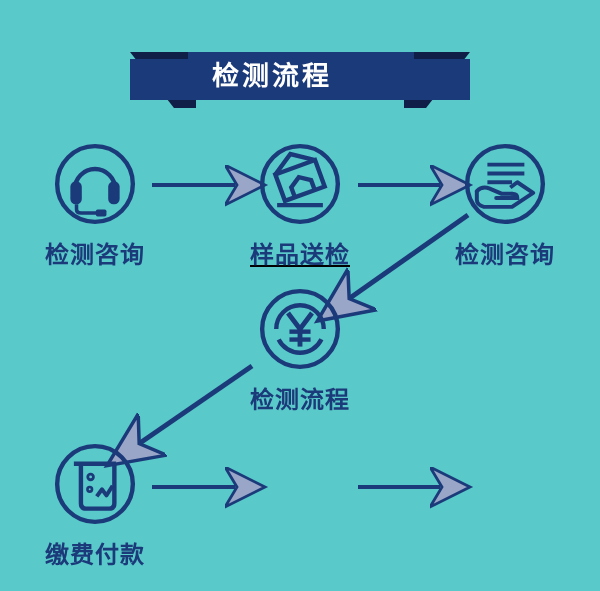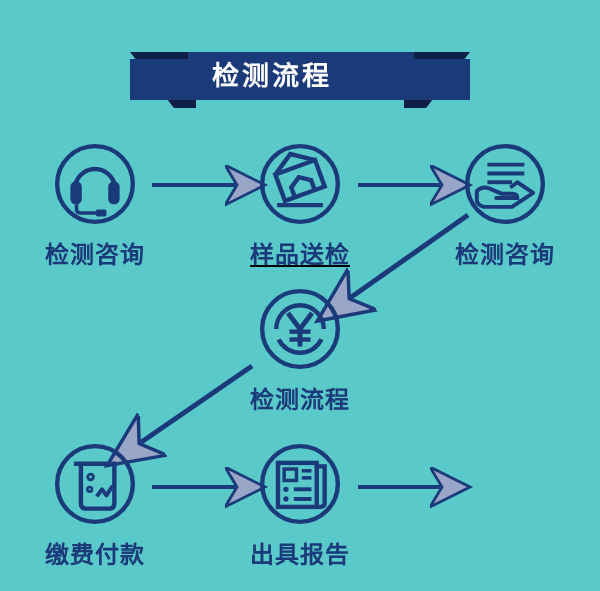--- a/index.html
+++ b/index.html
@@ -185,30 +185,15 @@
       <circle cx="50" cy="50" r="43" fill="none" stroke="#1b3a7a" stroke-width="5"></circle>
       <line x1="26" y1="27" x2="74" y2="27" stroke="#1b3a7a" stroke-width="5"></line>
       <path d="M34 27 L34 72 Q34 78 40 78 L66 78 Q72 78 72 72 L72 27" fill="none" stroke="#1b3a7a" stroke-width="5"></path>
       <circle cx="45" cy="42" r="3.2" fill="none" stroke="#1b3a7a" stroke-width="3.2"></circle>
       <circle cx="44" cy="56" r="2.6" fill="none" stroke="#1b3a7a" stroke-width="3"></circle>
       <polyline points="52,64 58,56 63,63 70,52" fill="none" stroke="#1b3a7a" stroke-width="4.5" stroke-linejoin="round"></polyline>
     </svg>
     <div class="nlabel">缴费付款</div>
   </div>
 
-  <div class="node" id="node-5">
-    <svg class="ring" viewBox="0 0 100 100">
-      <circle cx="50" cy="50" r="43" fill="none" stroke="#1b3a7a" stroke-width="5"></circle>
-      <rect x="25" y="26" width="44" height="50" fill="none" stroke="#1b3a7a" stroke-width="5"></rect>
-      <path d="M69 30 L78 30 L78 72 Q78 76 73 76 L69 76" fill="none" stroke="#1b3a7a" stroke-width="5"></path>
-      <rect x="32" y="33" width="14" height="13" fill="none" stroke="#1b3a7a" stroke-width="4"></rect>
-      <line x1="52" y1="35" x2="63" y2="35" stroke="#1b3a7a" stroke-width="4"></line>
-      <line x1="52" y1="43" x2="63" y2="43" stroke="#1b3a7a" stroke-width="4"></line>
-      <circle cx="34" cy="56" r="3" fill="#1b3a7a"></circle>
-      <circle cx="34" cy="67" r="3" fill="#1b3a7a"></circle>
-      <line x1="43" y1="56" x2="63" y2="56" stroke="#1b3a7a" stroke-width="4.5"></line>
-      <line x1="43" y1="67" x2="63" y2="67" stroke="#1b3a7a" stroke-width="4.5"></line>
-    </svg>
-    <div class="nlabel">出具报告</div>
-  </div>
 
 
 </div>
 
 </body></html>

